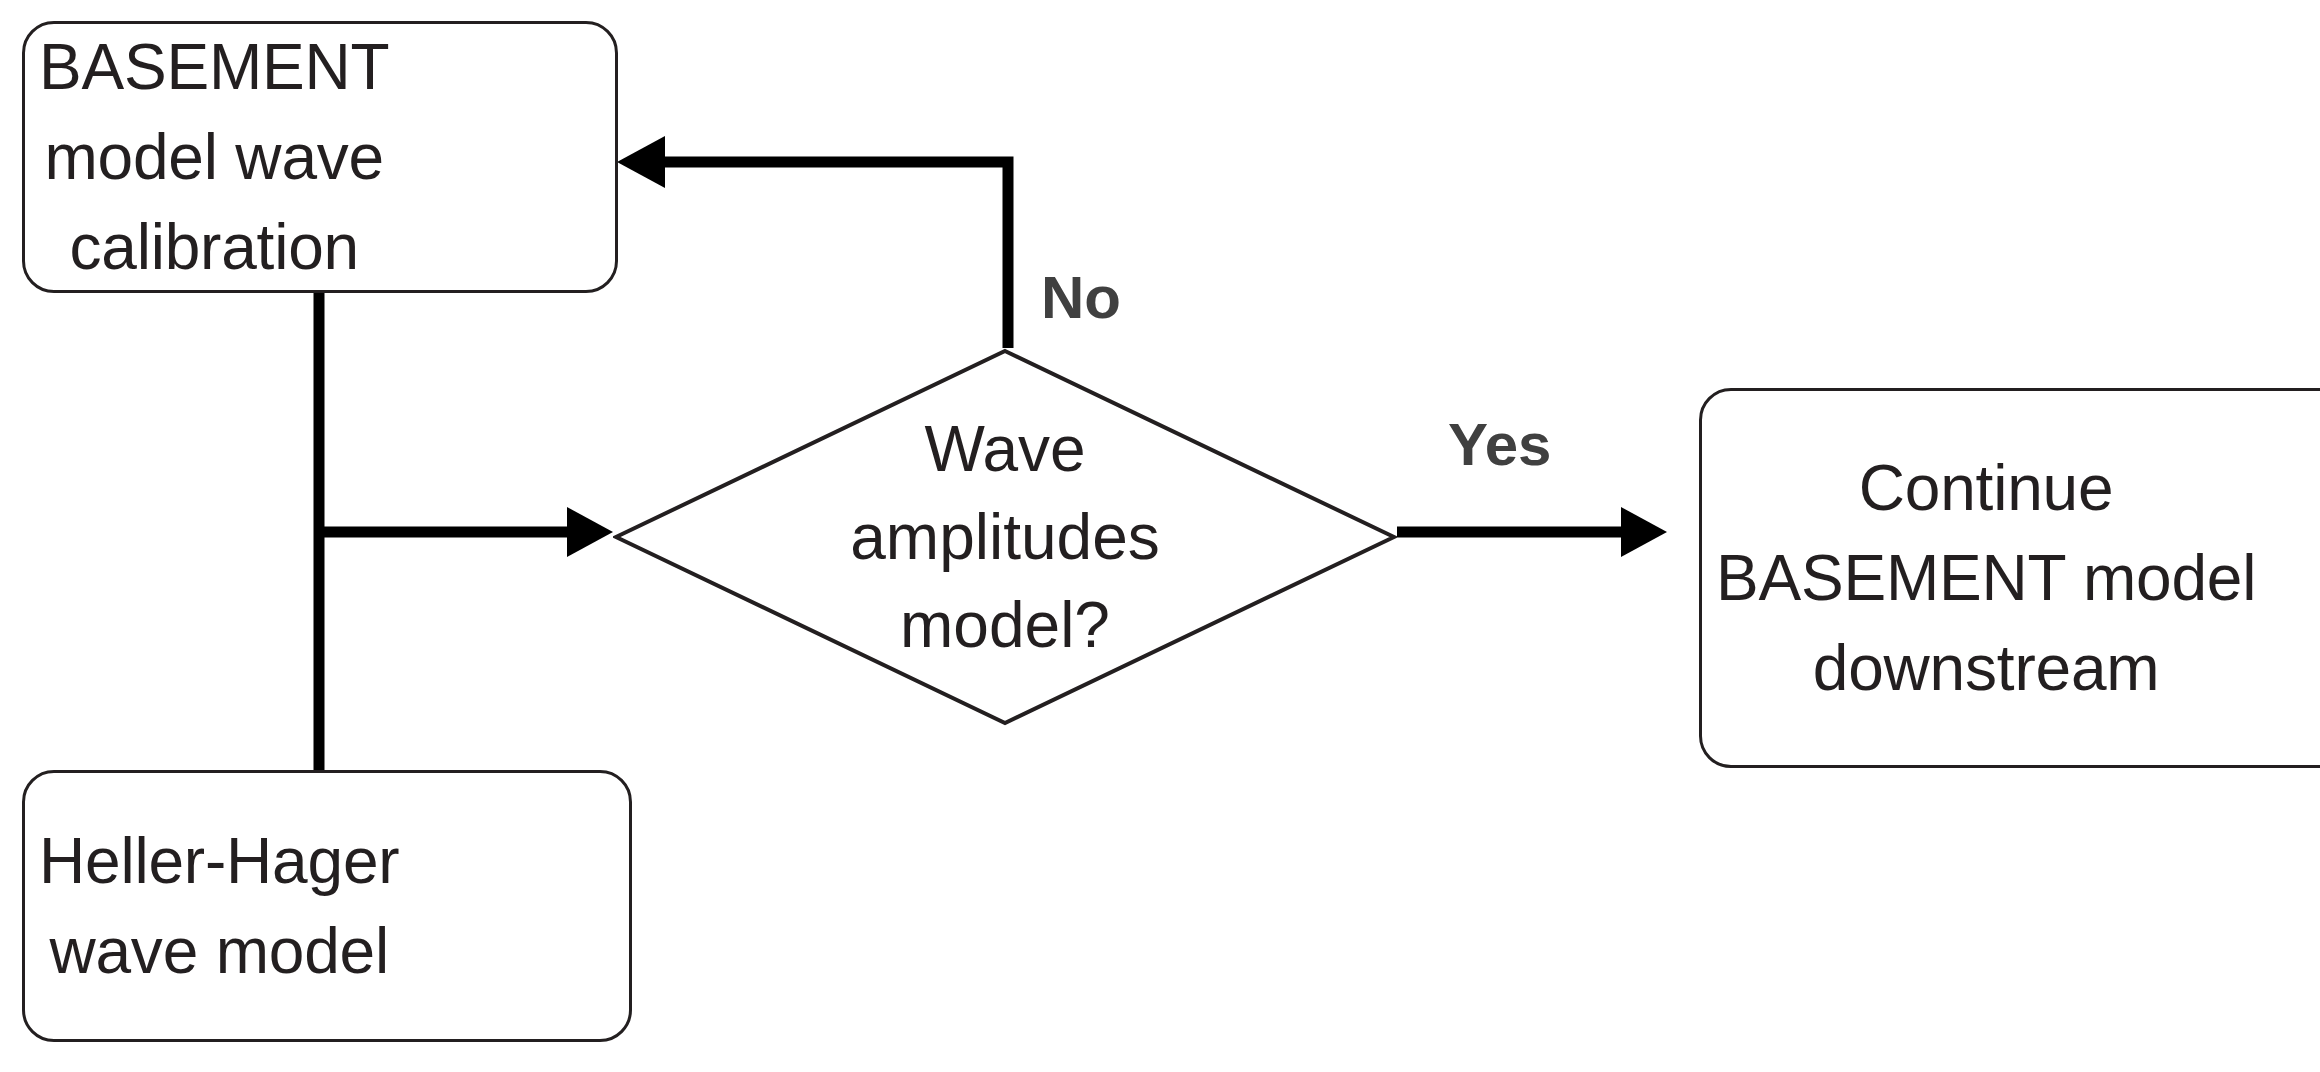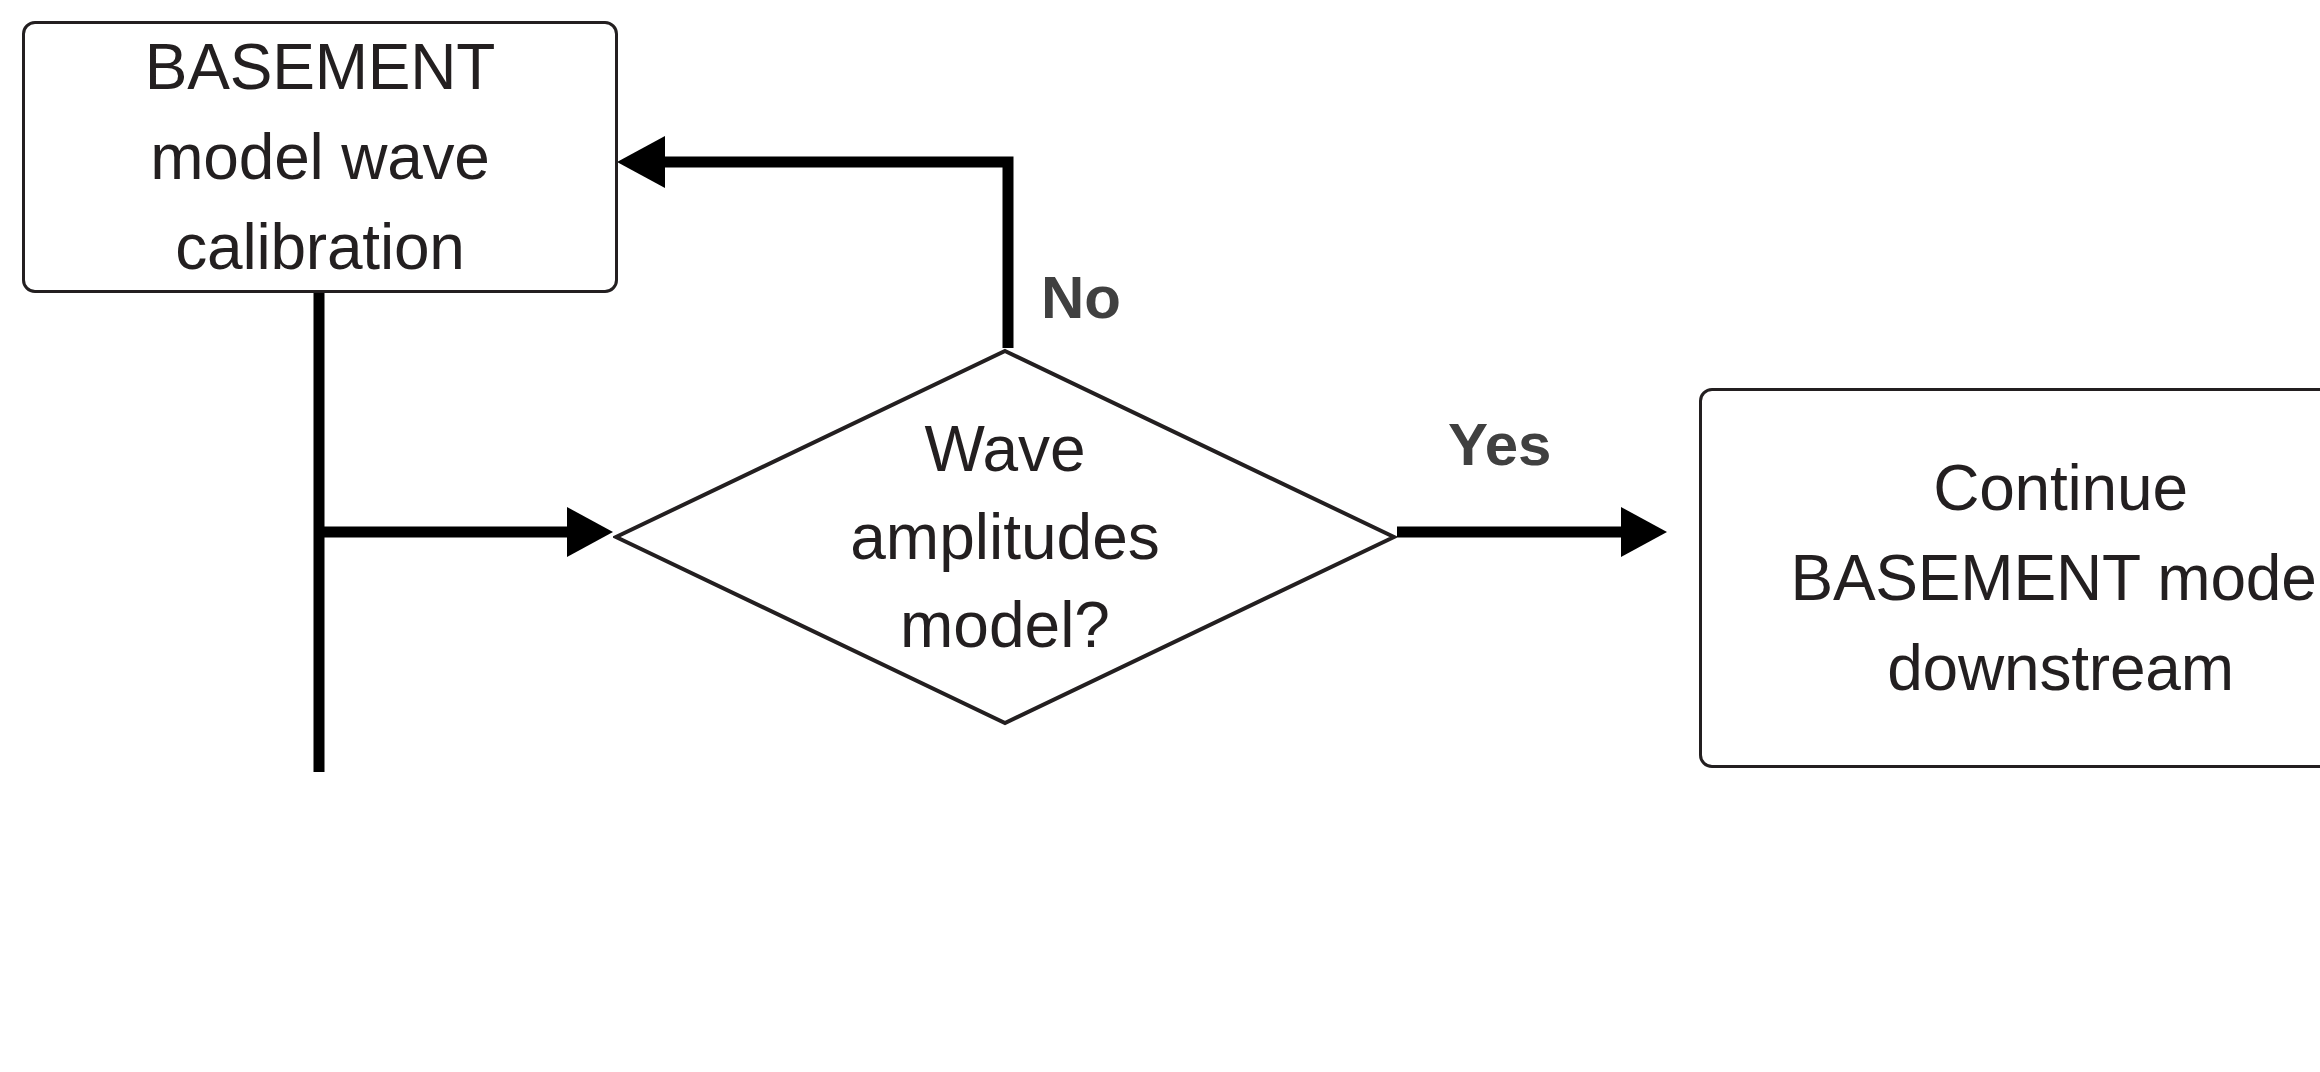--- a/index.html
+++ b/index.html
@@ -19,24 +19,24 @@
     height: 1072px;
     background: #ffffff;
     overflow: hidden;
   }
   
   .node-box {
     position: absolute;
     box-sizing: border-box;
     background: #ffffff;
     border: 3px solid #231f20;
-    border-radius: 13px;
+    border-radius: 32px;
     display: flex;
     align-items: center;
-    justify-content: center;
+    justify-content: flex-start;
     text-align: center;
   }
   .node-box .node-text {
     font-size: 64px;
     line-height: 90px;
     font-weight: 400;
     color: #231f20;
     letter-spacing: -0.2px;
     white-space: pre-line;
     padding: 0 14px;
@@ -122,20 +122,24 @@
     <path class="edge-line" d="M 1397 532 L 1630 532"></path>
     <polygon class="edge-arrowhead" points="1667,532 1621,507 1621,557"></polygon>
   </svg>
 
   <div class="node-box" id="box-calibration">
     <span class="node-text">BASEMENT
 model wave
 calibration</span>
   </div>
 
+  <div class="node-box" id="box-heller">
+    <span class="node-text">Heller-Hager
+wave model</span>
+  </div>
 
   <div id="decision-diamond">
     <svg viewBox="0 0 784 378" preserveAspectRatio="none">
       <polygon points="392,3 781,189 392,375 3,189" fill="#ffffff" stroke="#231f20" stroke-width="4" vector-effect="non-scaling-stroke"></polygon>
     </svg>
     <span class="node-text">Wave
 amplitudes
 model?</span>
   </div>
 

